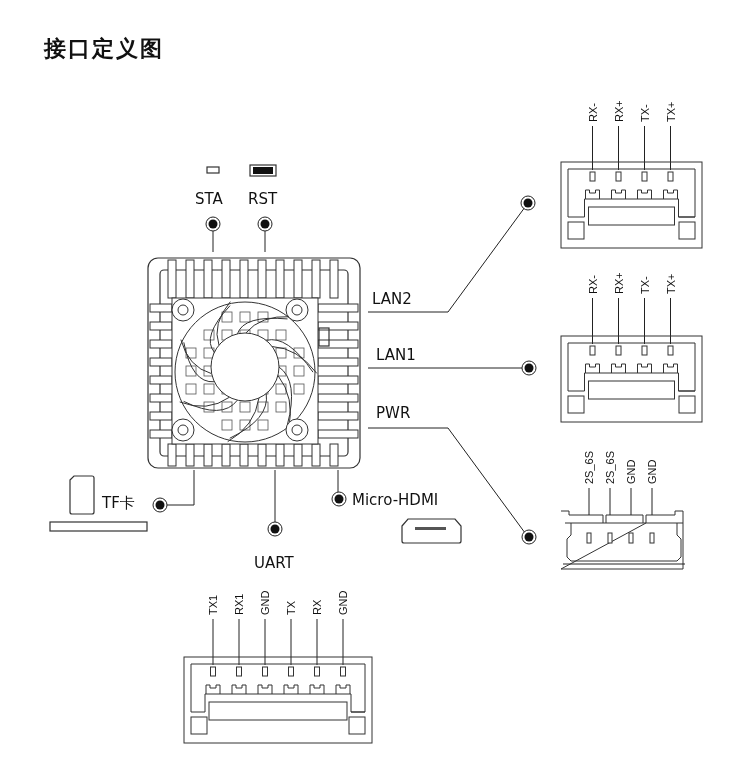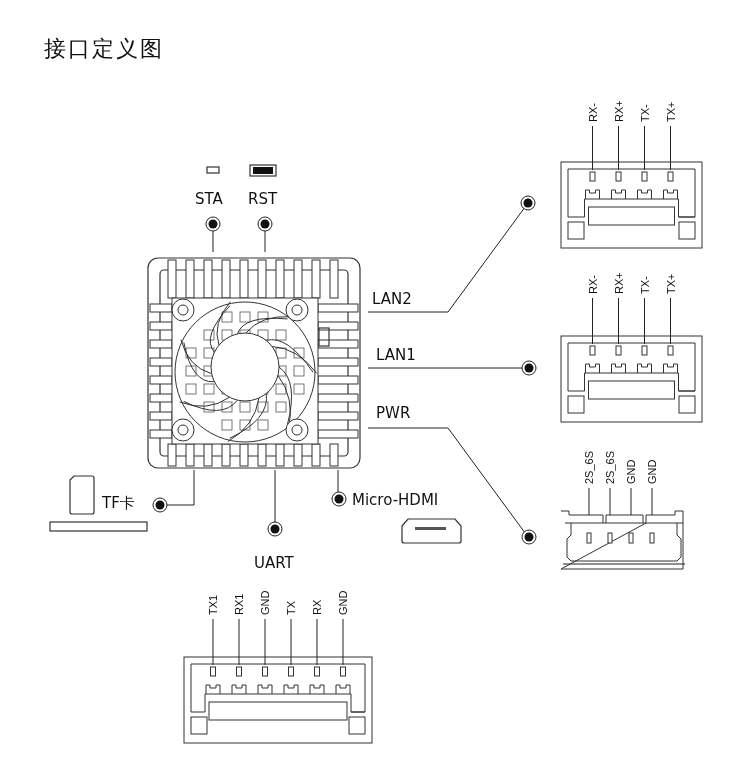--- a/index.html
+++ b/index.html
@@ -1,17 +1,17 @@
 <!DOCTYPE html>
 <html><head>
 <meta charset="utf-8">
 <style>
   html,body{margin:0;padding:0;background:#fff;}
   body{width:750px;height:764px;position:relative;overflow:hidden;font-family:"DejaVu Sans","Liberation Sans",sans-serif;color:#111;}
-  #title{position:absolute;left:44px;top:34px;font-size:22px;font-weight:normal;letter-spacing:2px;text-align:center;}
+  #title{position:absolute;left:44px;top:34px;font-size:22px;font-weight:bold;letter-spacing:2px;text-align:center;}
   svg{position:absolute;left:0;top:0;}
   .lbl{font-family:"DejaVu Sans","Liberation Sans",sans-serif;font-size:15px;fill:#111;}
   .pin{font-family:"Liberation Sans",sans-serif;font-size:11px;fill:#111;}
   .ln{stroke:#222;stroke-width:1;fill:none;}
   .st{stroke:#333;stroke-width:1.2;fill:none;}
 </style>
 </head>
 <body>
 
 <div id="title">接口定义图</div>

